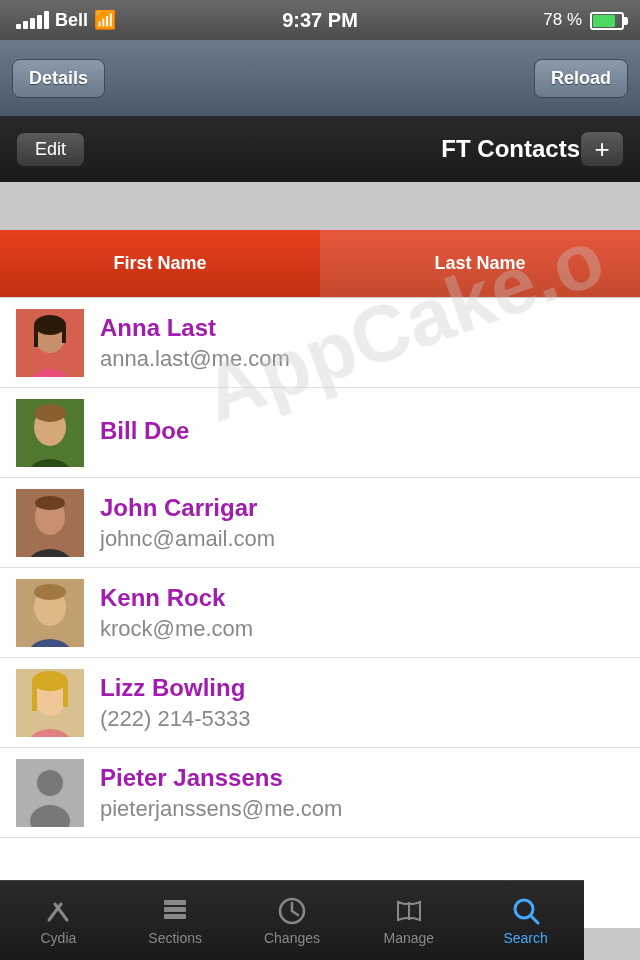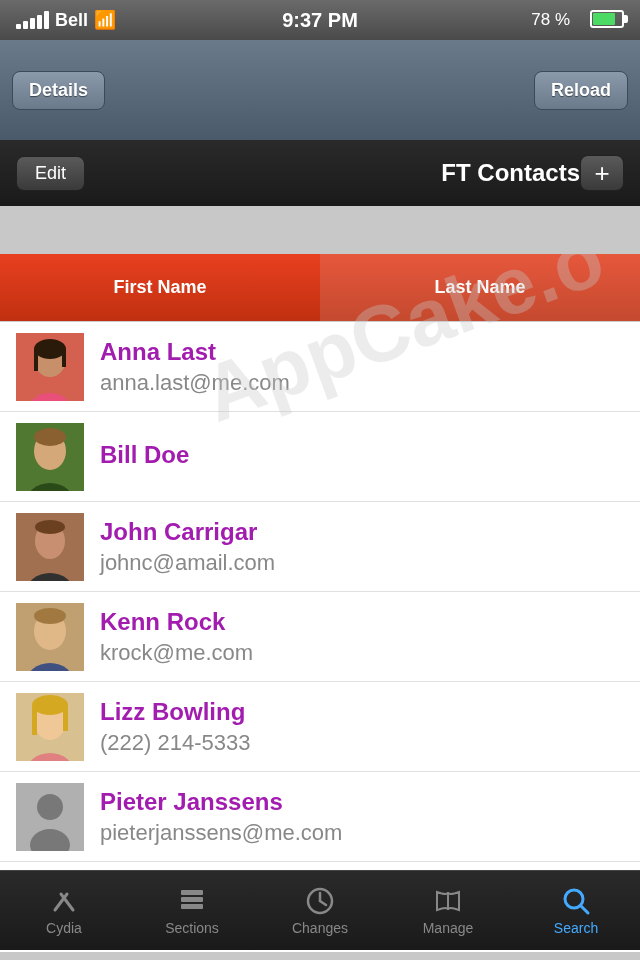--- a/index.html
+++ b/index.html
@@ -49,22 +49,22 @@
     .status-center {
       color: white;
       font-size: 20px;
       font-weight: bold;
       position: absolute;
       left: 50%;
       transform: translateX(-50%);
     }
     .status-right {
       display: flex;
-      align-items: flex-start;
-      gap: 20px;
+      align-items: flex-end;
+      gap: 8px;
       color: white;
       font-size: 17px;
     }
     .battery {
       width: 34px;
       height: 18px;
       border: 2px solid white;
       border-radius: 3px;
       position: relative;
       padding: 1px;
@@ -83,21 +83,21 @@
     .battery-fill {
       height: 100%;
       width: 78%;
       background: #4cd964;
       border-radius: 1px;
     }
 
     
     .nav-bar {
       width: 640px;
-      height: 100px;
+      height: 76px;
       background: linear-gradient(to bottom, #6a7a8a, #4a5a6a);
       display: flex;
       align-items: center;
       justify-content: space-between;
       padding: 16px 12px;
     }
     .nav-button {
       background: linear-gradient(to bottom, #8a9aaa, #6a7a8a);
       border: 1px solid #3a4a5a;
       border-radius: 8px;
@@ -236,28 +236,28 @@
       font-size: 80px;
       color: rgba(200,200,200,0.35);
       font-weight: bold;
       pointer-events: none;
       z-index: 10;
       white-space: nowrap;
     }
 
     
     .tab-bar {
-      width: 640px;
+      width: 584px;
       height: 80px;
       background: linear-gradient(to bottom, #2a2a2a, #1a1a1a);
       display: flex;
       align-items: center;
       justify-content: space-around;
       position: absolute;
-      bottom: 10px;
+      bottom: 0;
       border-top: 1px solid #444;
     }
     .tab-item {
       display: flex;
       flex-direction: column;
       align-items: center;
       justify-content: center;
       gap: 4px;
       cursor: pointer;
       width: 20%;

